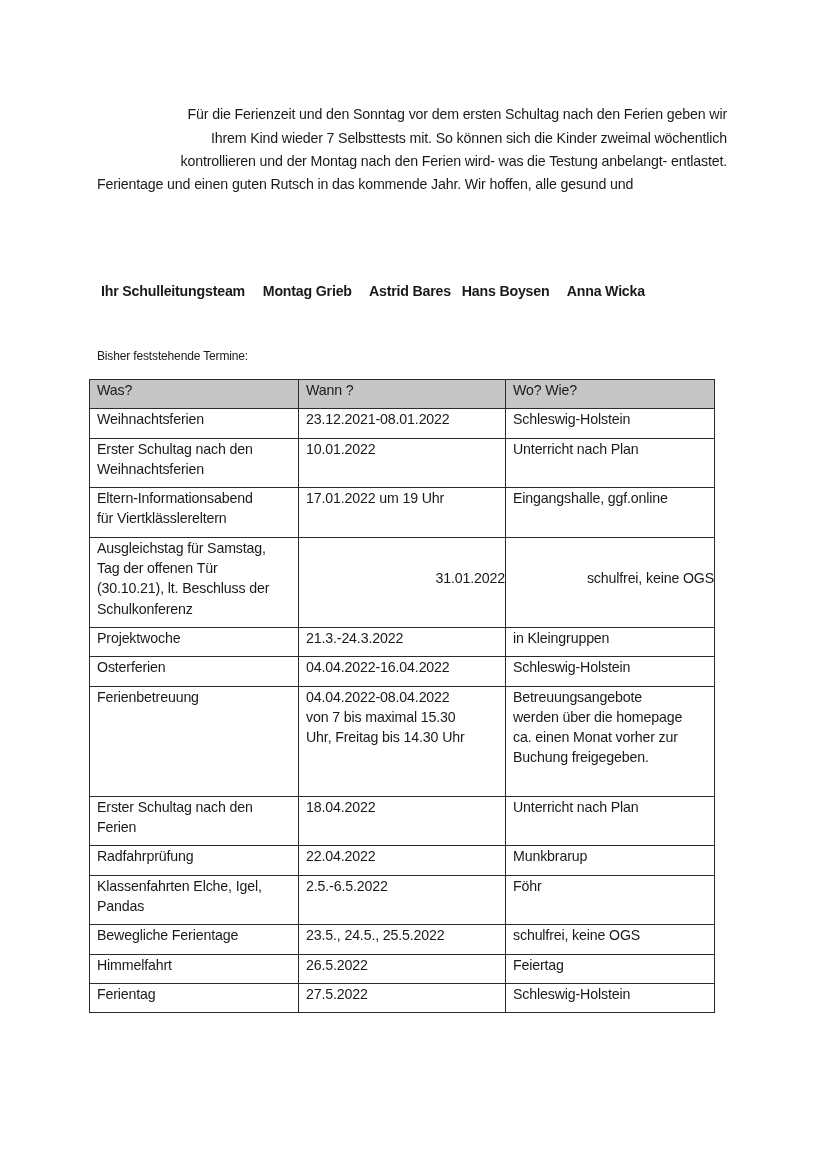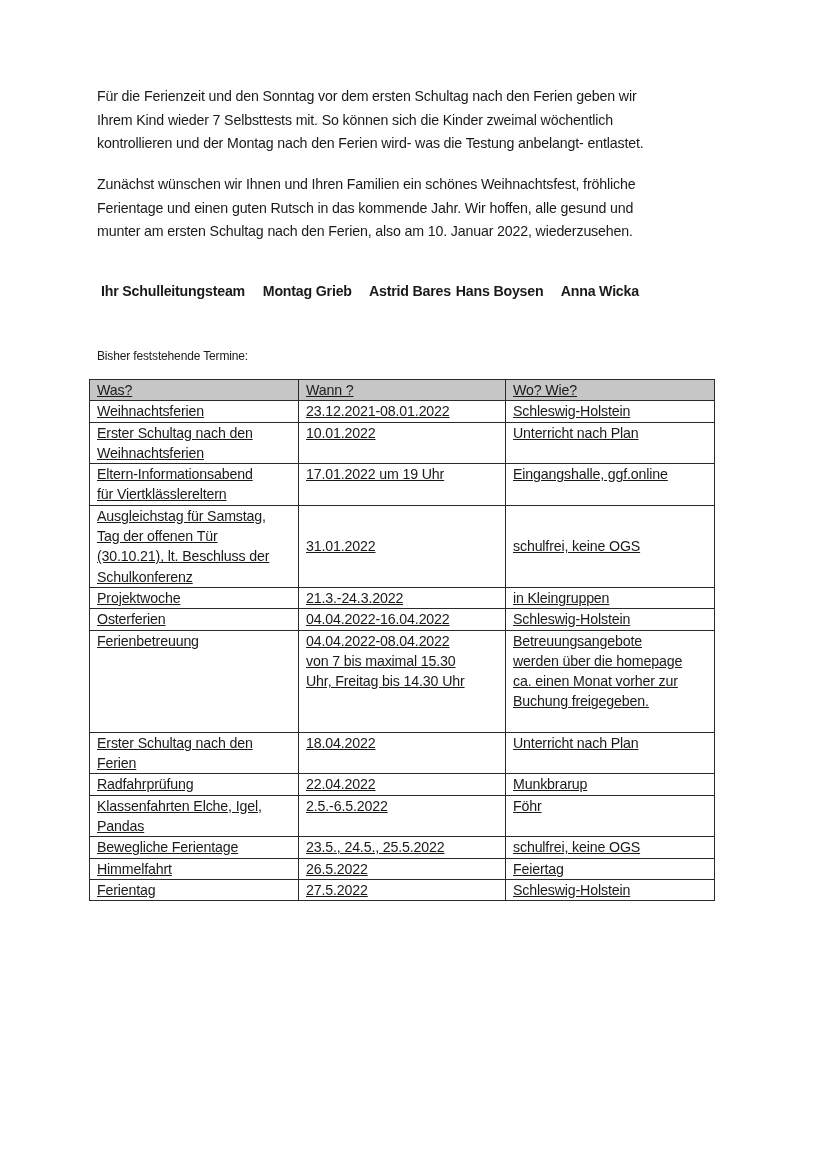--- a/index.html
+++ b/index.html
@@ -7,65 +7,63 @@
     width: 818px; height: 1157px; position: relative; overflow: hidden;
     font-family: "Liberation Sans", sans-serif; color: #1a1a1a;
   }
   .page { position: absolute; left: 0; top: 0; width: 818px; height: 1157px; background: #fff; }
   .para {
     position: absolute; left: 97px; width: 630px;
     font-size: 14.2px; line-height: 23.5px; letter-spacing: -0.15px;
     margin: 0;
   }
   .para .line { display: block; white-space: nowrap; }
-  #p1 { top: 85px; }
+  #p1 { top: 103px; text-align: right; }
   #p2 { top: 173px; }
   .signature {
     position: absolute; top: 283px; left: 101px;
     font-size: 14.2px; font-weight: bold; white-space: nowrap; letter-spacing: -0.2px;
   }
   .signature span { margin-right: 14px; }
-  .signature span.tight { margin-right: 1px; }
+  .signature span.tight { margin-right: 7px; }
   .intro {
     position: absolute; top: 349px; left: 97px;
     font-size: 12px; white-space: nowrap; letter-spacing: -0.15px;
   }
   table.termine {
     position: absolute; top: 379px; left: 89px;
     width: 625px; border-collapse: collapse; table-layout: fixed;
     font-size: 14.2px; letter-spacing: -0.15px;
   }
   table.termine col.c1 { width: 209px; }
   table.termine col.c2 { width: 207px; }
   table.termine col.c3 { width: 209px; }
   table.termine th, table.termine td {
     border: 1.3px solid #2a2a2a;
-    padding: 0 0 0 7px; vertical-align: top; text-align: left;
-    line-height: 20.3px; font-weight: normal; text-decoration: underline;
+    padding: 0 0 8px 7px; vertical-align: top; text-align: left;
+    line-height: 20.3px; font-weight: normal;
   }
   table.termine th { background: #c6c6c6; }
-  table.termine td.mid { vertical-align: middle; }
+  table.termine td.mid { vertical-align: middle; text-align: right; }
   .cell-line { display: block; white-space: nowrap; }
   .spacer { display: block; height: 20px; }
 </style>
 </head>
 <body>
 
 <div class="page">
 
   <p class="para" id="p1">
     <span class="line">Für die Ferienzeit und den Sonntag vor dem ersten Schultag nach den Ferien geben wir</span>
     <span class="line">Ihrem Kind wieder 7 Selbsttests mit. So können sich die Kinder zweimal wöchentlich</span>
     <span class="line">kontrollieren und der Montag nach den Ferien wird- was die Testung anbelangt- entlastet.</span>
   </p>
 
   <p class="para" id="p2">
-    <span class="line">Zunächst wünschen wir Ihnen und Ihren Familien ein schönes Weihnachtsfest, fröhliche</span>
     <span class="line">Ferientage und einen guten Rutsch in das kommende Jahr. Wir hoffen, alle gesund und</span>
-    <span class="line">munter am ersten Schultag nach den Ferien, also am 10. Januar 2022, wiederzusehen.</span>
   </p>
 
   <div class="signature">
     <span>Ihr Schulleitungsteam</span>
     <span>Montag Grieb</span>
     <span class="tight">Astrid Bares</span>
     <span>Hans Boysen</span>
     <span>Anna Wicka</span>
   </div>
 

